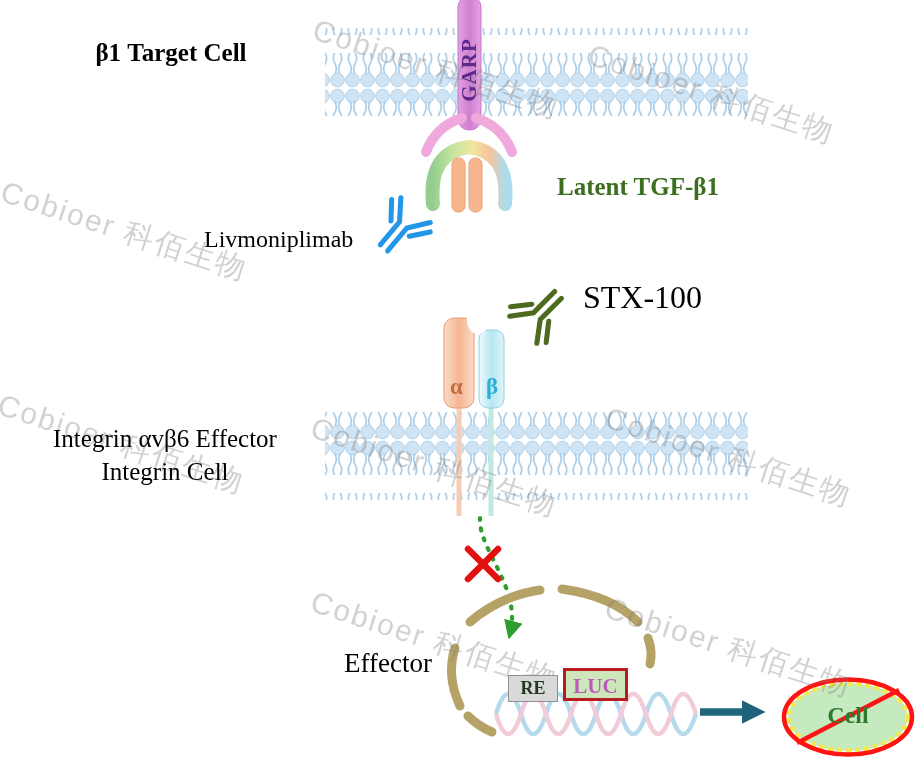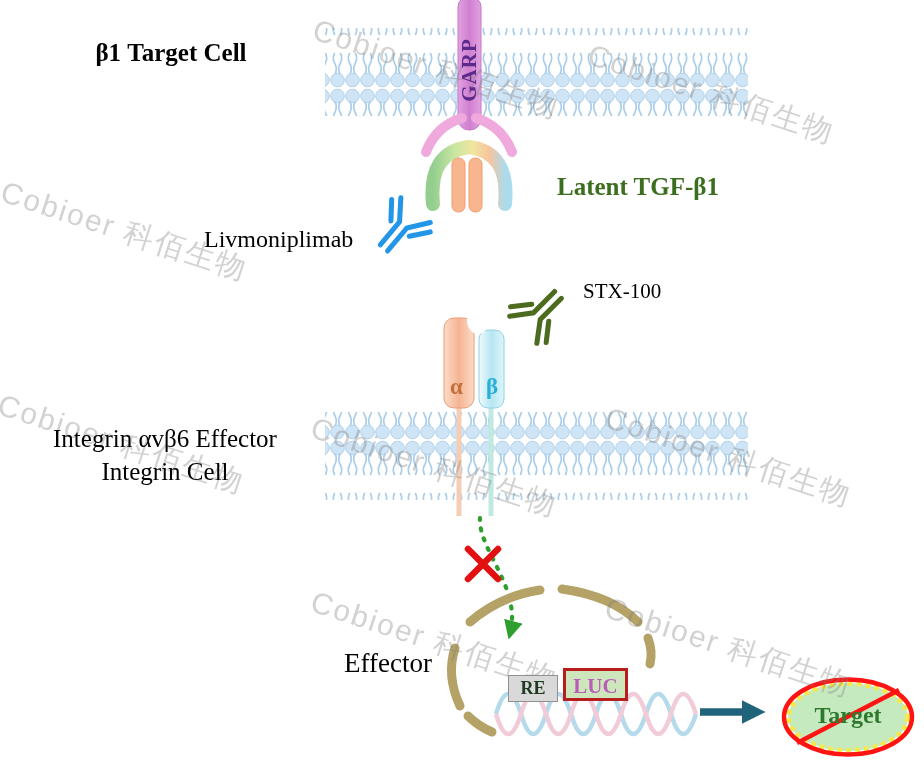--- a/index.html
+++ b/index.html
@@ -13,21 +13,21 @@
         font-family:"Liberation Sans", sans-serif;
         transform-origin:left top; transform:rotate(18deg); }
 
   .lbl { position:absolute; z-index:3; color:#000; }
   .lbl-target   { left:28px; top:36px; width:286px; text-align:center;
                   font-size:25px; font-weight:bold; line-height:1.32; }
   .lbl-effector { left:14px; top:422px; width:302px; text-align:center;
                   font-size:25px; font-weight:normal; line-height:1.32; }
   .lbl-livmo    { left:172px; top:226px; font-size:24px;margin-left:32px; }
   .lbl-latent   { left:557px; top:173px; font-size:25px; font-weight:bold; color:#3c6e1f; }
-  .lbl-stx      { left:583px; top:279px; font-size:21px; }
+  .lbl-stx      { left:583px; top:279px; font-size:32px; }
   .lbl-alpha    { left:450px; top:374px; font-size:23px; font-weight:bold; color:#c2703d; }
   .lbl-beta     { left:486px; top:374px; font-size:23px; font-weight:bold; color:#2ab0d8; }
   .lbl-nuclear  { left:344px; top:648px; font-size:27px; }
   .lbl-garp     { left:469px; top:70px; transform:translate(-50%,-50%) rotate(-90deg);
                   font-size:21px; font-weight:bold; color:#5c2a8a; letter-spacing:1px; }
   .lbl-light    { left:805px; top:702px; width:86px; text-align:center;
                   font-size:24px; font-weight:bold; color:#2d7a2e; }
 
   .re-box  { position:absolute; z-index:3; left:508px; top:675px; width:50px; height:27px;
              background:#d9d9d9; border:1px solid #909090; text-align:center;
@@ -176,15 +176,15 @@
   <div class="lbl lbl-effector">
     <div>Integrin αvβ6 Effector</div>
     <div>Integrin Cell</div>
   </div>
 
   <div class="lbl lbl-nuclear">Effector</div>
 
   <div class="re-box">RE</div>
   <div class="luc-box">LUC</div>
 
-  <div class="lbl lbl-light">Target</div>
+  <div class="lbl lbl-light">Cell</div>
 
 </div>
 
 </body></html>

